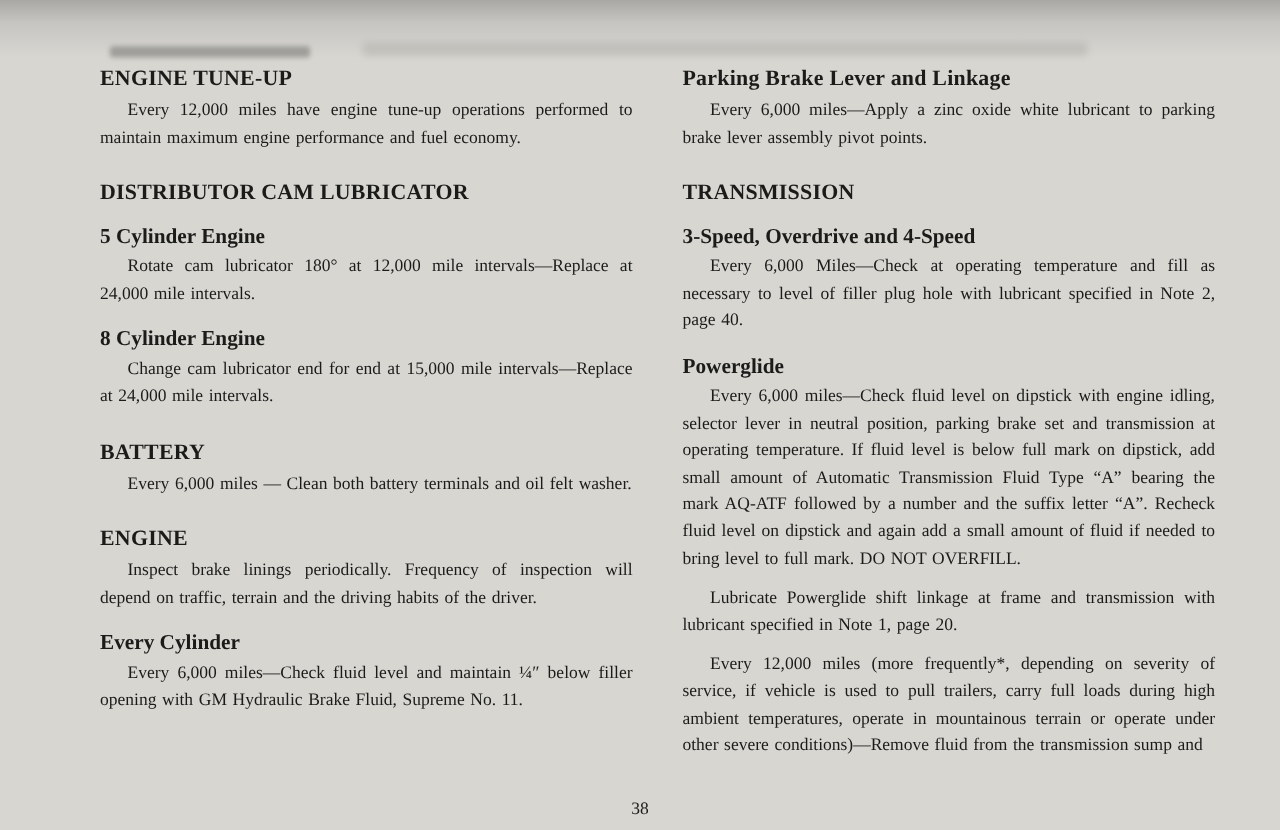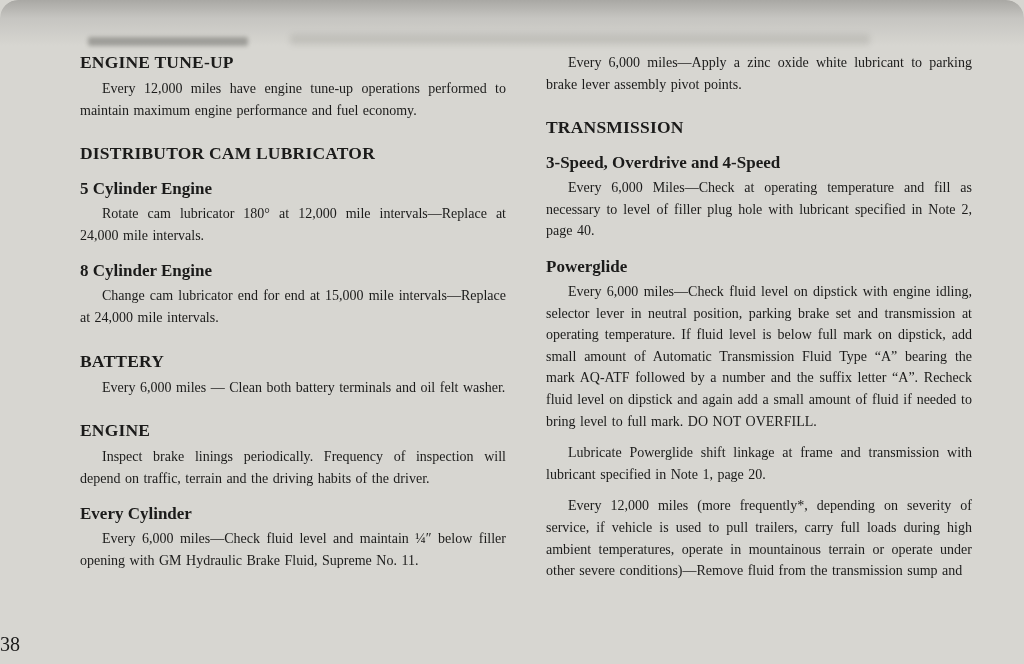--- a/index.html
+++ b/index.html
@@ -1,15 +1,15 @@
 <!DOCTYPE html>
 <html><head>
 <meta charset="utf-8">
 <style>
-  * { margin: 0; padding: 0; box-sizing: border-box; border-radius: 18px; }
+  * { margin: 0; padding: 0; box-sizing: border-box; }
   html, body {
     width: 1024px; height: 664px;
     background: #d7d6d1;
     font-family: "Liberation Serif", serif;
     color: #1b1b1a;
     overflow: hidden;
   }
   .page {
     position: relative;
     width: 1024px; height: 664px;
@@ -45,21 +45,22 @@
     font-size: 14px;
     line-height: 21.6px;
     text-align: justify;
     text-indent: 22px;
     word-spacing: 1px;
     margin: 3px 0 10px 0;
   }
   .page-number {
     position: absolute;
     left: 0; right: 0; bottom: 8px;
-    font-size: 20px;
+    text-align: center;
+    font-size: 14px;
   }
 </style>
 </head>
 <body>
 
 <div class="page">
   <div class="smudge-a"></div>
   <div class="smudge-b"></div>
 
   <div class="columns">
@@ -74,20 +75,21 @@
       <p>Change cam lubricator end for end at 15,000 mile intervals—Replace at 24,000 mile intervals.</p>
       <h2 class="h-caps">BATTERY</h2>
       <p>Every 6,000 miles — Clean both battery terminals and oil felt washer.</p>
       <h2 class="h-caps">ENGINE</h2>
       <p>Inspect brake linings periodically. Frequency of inspection will depend on traffic, terrain and the driving habits of the driver.</p>
       <h3 class="h-sub">Every Cylinder</h3>
       <p>Every 6,000 miles—Check fluid level and maintain ¼″ below filler opening with GM Hydraulic Brake Fluid, Supreme No. 11.</p>
     </div>
 
     <div class="col">
+      <h2 class="h-caps">Parking Brake Lever and Linkage</h2>
       <p>Every 6,000 miles—Apply a zinc oxide white lubricant to parking brake lever assembly pivot points.</p>
       <h2 class="h-caps">TRANSMISSION</h2>
       <h3 class="h-sub">3-Speed, Overdrive and 4-Speed</h3>
       <p>Every 6,000 Miles—Check at operating temperature and fill as necessary to level of filler plug hole with lubricant specified in Note 2, page 40.</p>
       <h3 class="h-sub">Powerglide</h3>
       <p>Every 6,000 miles—Check fluid level on dipstick with engine idling, selector lever in neutral position, parking brake set and transmission at operating temperature. If fluid level is below full mark on dipstick, add small amount of Automatic Transmission Fluid Type “A” bearing the mark AQ-ATF followed by a number and the suffix letter “A”. Recheck fluid level on dipstick and again add a small amount of fluid if needed to bring level to full mark. DO NOT OVERFILL.</p>
       <p>Lubricate Powerglide shift linkage at frame and transmission with lubricant specified in Note 1, page 20.</p>
       <p>Every 12,000 miles (more frequently*, depending on severity of service, if vehicle is used to pull trailers, carry full loads during high ambient temperatures, operate in mountainous terrain or operate under other severe conditions)—Remove fluid from the transmission sump and</p>
     </div>
 

